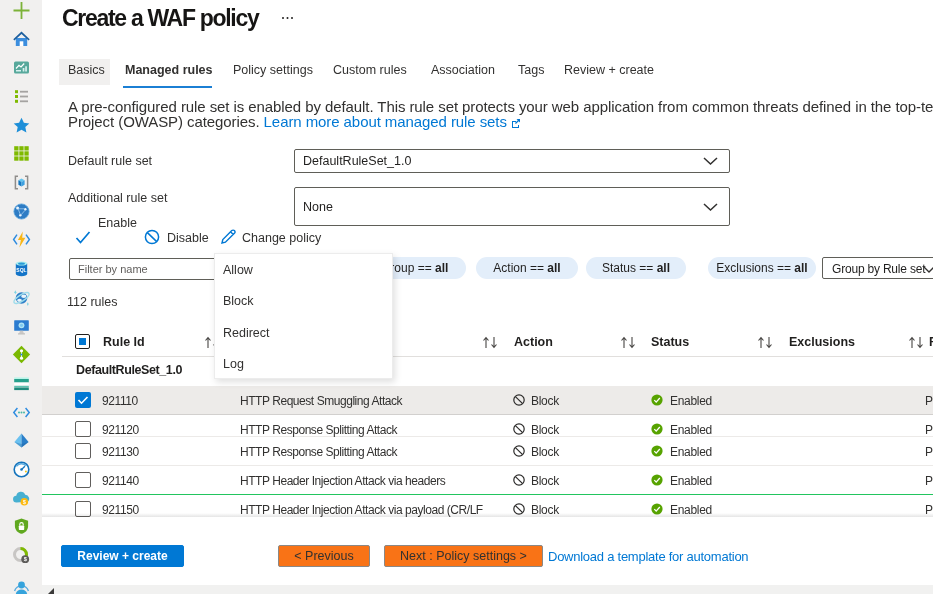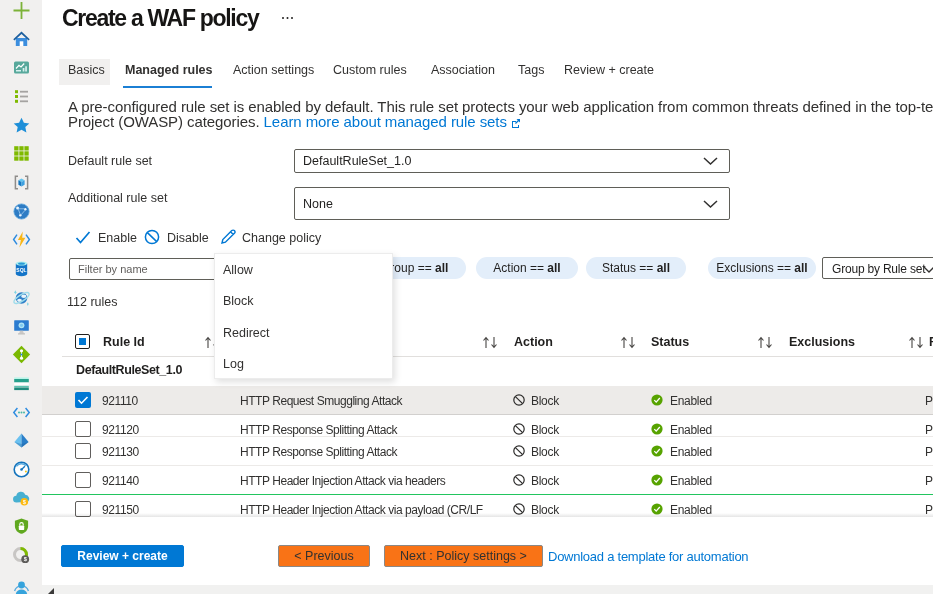--- a/index.html
+++ b/index.html
@@ -154,41 +154,41 @@
     <path d="M2.6 16a7.2 7.2 0 0113.8 0" fill="none" stroke="#5aabdf" stroke-width="1.4"></path>
     <circle cx="9.5" cy="10" r="3.4" fill="#35a3dc"></circle>
     <path d="M3.8 19c.5-3 2.9-4.6 5.7-4.6s5.2 1.6 5.7 4.6z" fill="#35a3dc"></path>
   </svg>
 <h1 class="a">Create a WAF policy</h1>
 <div class="a" style="left:282px;top:16.5px;width:2.2px;height:2.2px;border-radius:50%;background:#201f1e;box-shadow:4.5px 0 #201f1e,9px 0 #201f1e"></div>
 <div class="a tabbg"></div>
 <div class="a tab" style="left:68px">Basics</div>
 <div class="a tab tabsel" style="left:125px">Managed rules</div>
 <div class="a tabline"></div>
-<div class="a tab" style="left:233px">Action settings</div>
+<div class="a tab" style="left:233px">Policy settings</div>
 <div class="a tab" style="left:333px">Custom rules</div>
 <div class="a tab" style="left:431px">Association</div>
 <div class="a tab" style="left:518px">Tags</div>
 <div class="a tab" style="left:564px">Review + create</div>
 <div class="a desc">A pre-configured rule set is enabled by default. This rule set protects your web application from common threats defined in the top-ten Open Web Application Security<br>Project (OWASP) categories. <span class="lnk">Learn more about managed rule sets</span> <svg width="10" height="10" viewBox="0 0 10 10" style="vertical-align:-1px">
       <path d="M1 3h4v1H2v5h5V7h1v3H1zM5.5 1H9v3.5L7.7 3.2 4.9 6 4 5.1l2.8-2.8z" fill="#0078d4"></path>
     </svg></div>
 <div class="a lbl" style="left:68px;top:154px">Default rule set</div>
 <div class="a sel" style="top:149px;height:24px">DefaultRuleSet_1.0<svg class="chev" width="15" height="8" viewBox="0 0 15 8">
       <path d="M1 1l6.5 6L14 1" fill="none" stroke="#323130" stroke-width="1.5"></path>
     </svg></div>
 <div class="a lbl" style="left:68px;top:191px">Additional rule set</div>
-<div class="a sel" style="top:187px;height:33px">None<svg class="chev" width="15" height="8" viewBox="0 0 15 8">
+<div class="a sel" style="top:187px;height:39px">None<svg class="chev" width="15" height="8" viewBox="0 0 15 8">
       <path d="M1 1l6.5 6L14 1" fill="none" stroke="#323130" stroke-width="1.5"></path>
     </svg></div>
 
 <svg class="a" style="left:75px;top:231px" width="16" height="13" viewBox="0 0 16 13">
     <path d="M1.5 7l4 4.5L14.5 1" fill="none" stroke="#0078d4" stroke-width="1.7"></path>
   </svg>
-<div class="a tbtxt" style="left:98px;top:231px">Enable</div>
+<div class="a tbtxt" style="left:98px;top:216px">Enable</div>
 <svg class="a" style="left:144px;top:229px" width="16" height="16" viewBox="0 0 16 16">
     <circle cx="8" cy="8" r="6.6" fill="none" stroke="#0078d4" stroke-width="1.5"></circle>
     <path d="M3.4 3.6l9.3 9" stroke="#0078d4" stroke-width="1.5"></path>
   </svg>
 <div class="a tbtxt" style="left:167px;top:231px">Disable</div>
 <svg class="a" style="left:220px;top:229px" width="16" height="16" viewBox="0 0 16 16">
     <path d="M2 14l.8-3.4 9-9c.7-.7 1.9-.7 2.6 0 .7.7.7 1.9 0 2.6l-9 9zM10.6 2.8l2.6 2.6" fill="none" stroke="#0078d4" stroke-width="1.4"></path>
   </svg>
 <div class="a tbtxt" style="left:242px;top:231px">Change policy</div>
 

